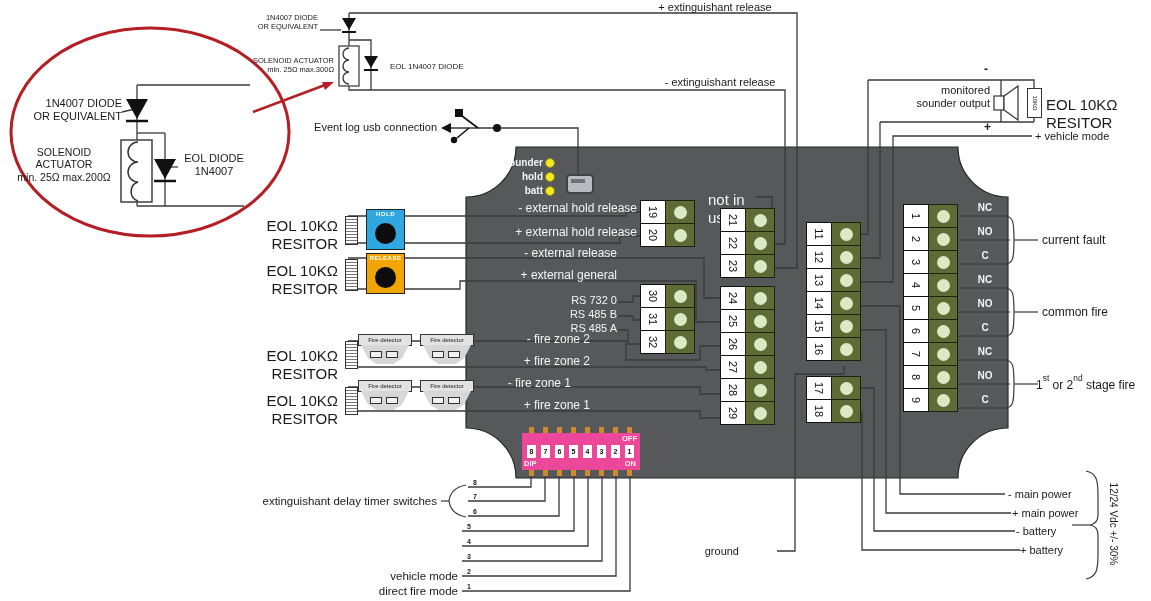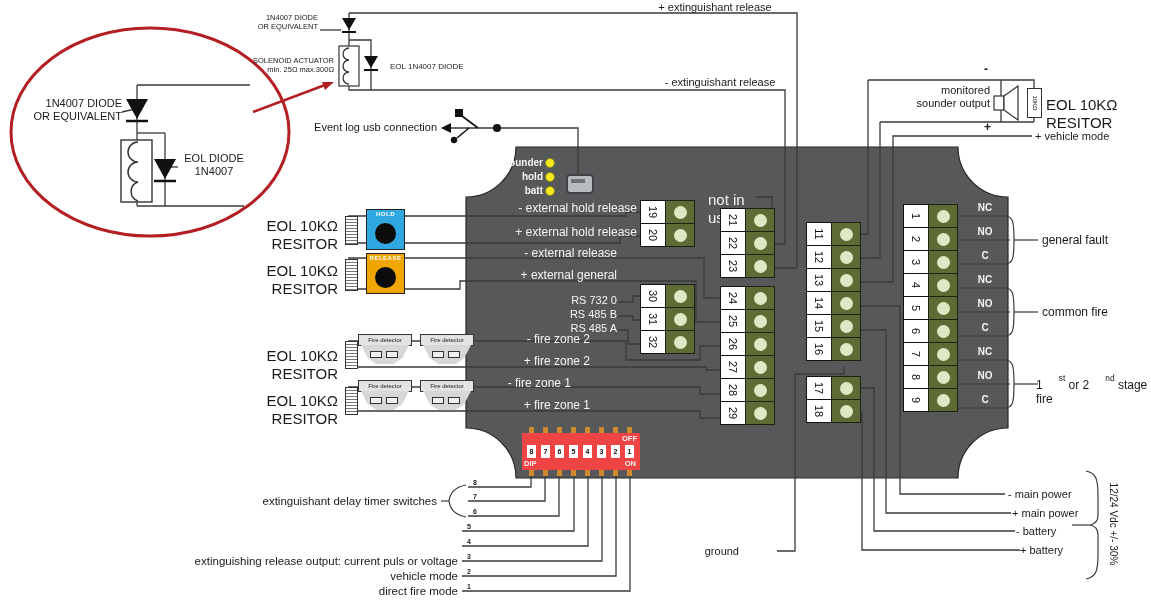--- a/index.html
+++ b/index.html
@@ -5,41 +5,41 @@
   html,body{margin:0;padding:0;background:#fff;}
   #stage{position:relative;width:1151px;height:601px;background:#fff;overflow:hidden;
          font-family:"Liberation Sans", sans-serif;color:#1a1a1a;}
   svg.layer{position:absolute;left:0;top:0;}
   .t{position:absolute;white-space:pre-line;line-height:1.18;}
   .r{text-align:right;} .c{text-align:center;}
   .w{color:#f4f4f4;}
   .b{font-weight:bold;} .fs7{font-size:7px;} .fs75{font-size:7.5px;} .fs8{font-size:8px;}
   .fs9{font-size:15px;} .fs10{font-size:10px;} .fs105{font-size:10.5px;} .fs11{font-size:11px;}
   .fs115{font-size:11.5px;} .fs12{font-size:12px;}
-  sup{font-size:70%;position:relative;top:-0.35em;margin-left:16px;}
+  sup{font-size:70%;position:relative;top:-0.35em;}
   .tblock{position:absolute;display:flex;flex-direction:column;}
   .trow{display:flex;height:24px;margin-top:-1px;}
   .trow:first-child{margin-top:0;}
   .tnum{width:24px;background:#fff;border:1px solid #111;display:flex;align-items:center;justify-content:center;}
   .tnum span{transform:rotate(90deg);font-size:11px;color:#111;}
   .tsq{width:28px;background:#5e6b35;border:1px solid #1c2110;margin-left:-1px;display:flex;align-items:center;justify-content:center;}
   .tsq i{width:13px;height:13px;border-radius:50%;background:#dde8c5;display:block;}
   .led{position:absolute;width:8px;height:8px;border-radius:50%;background:#f5e81c;border:1px solid #8a8a2a;}
   .btn{position:absolute;width:37px;height:39px;border:1px solid #222;}
   .btn .cap{position:absolute;top:1px;left:0;width:100%;text-align:center;color:#fff;font-size:6px;font-weight:bold;letter-spacing:.5px;}
   .btn .knob{position:absolute;left:8px;top:13px;width:21px;height:21px;border-radius:50%;background:#0c0c0c;}
   .res{position:absolute;width:11px;border:1px solid #333;background:repeating-linear-gradient(#fff 0 2px,#777 2px 3px);}
   .det{position:absolute;width:54px;height:34px;}
   .det .bar{position:absolute;left:0;top:0;width:52px;height:10px;background:#e3e3e3;border:1px solid #333;
             display:flex;align-items:center;justify-content:center;font-size:6px;}
   .det .body{position:absolute;left:3px;top:11px;width:48px;height:19px;background:#d7d7d7;
              clip-path:polygon(0 0,100% 0,86% 68%,68% 100%,32% 100%,14% 68%);}
   .det .p1,.det .p2{position:absolute;top:17px;width:10px;height:5px;background:#f0f0f0;border:1px solid #333;}
   .det .p1{left:12px;} .det .p2{left:28px;}
-  #dip{position:absolute;left:522px;top:433px;width:118px;height:37px;background:#ef4444;}
+  #dip{position:absolute;left:522px;top:433px;width:118px;height:37px;background:#ec4899;}
   .pin{position:absolute;width:5px;height:6px;background:#cf8a30;}
   .sw{position:absolute;top:12px;width:9px;height:13px;background:#fff;display:flex;align-items:center;justify-content:center;
       font-size:7px;font-weight:bold;color:#111;}
   #musb{position:absolute;left:566px;top:174px;width:24px;height:16px;background:#b8bcc1;border:2px solid #3f4145;border-radius:4px;}
   #musb i{position:absolute;left:3px;top:3px;width:14px;height:4px;background:#6e7277;display:block;}
   #sres{position:absolute;left:1027px;top:88px;width:13px;height:28px;border:1px solid #333;background:#fff;
         display:flex;align-items:center;justify-content:center;}
   #sres span{transform:rotate(90deg);font-size:6px;}
   .rot90{transform:rotate(90deg);}
 </style>
@@ -168,20 +168,23 @@
 
   <g>
     <ellipse cx="150" cy="132" rx="139" ry="104" fill="none" stroke="#b41f24" stroke-width="3"></ellipse>
     <line x1="253" y1="112" x2="325" y2="85" stroke="#b41f24" stroke-width="2.5"></line>
     <polygon points="334,82 325,90 322,82" fill="#b41f24"></polygon>
   </g>
 </svg>
 
 <div class="t r fs11" style="left:26px;top:97px;width:96px">1N4007 DIODE
 OR EQUIVALENT</div>
+<div class="t c fs105" style="left:10px;top:146px;width:108px">SOLENOID
+ACTUATOR
+min. 25Ω max.200Ω</div>
 <div class="t c fs11" style="left:176px;top:152px;width:76px">EOL DIODE
 1N4007</div>
 
 <div class="t r fs75" style="left:248px;top:14px;width:70px">1N4007 DIODE
 OR EQUIVALENT</div>
 <div class="t r fs75" style="left:238px;top:57px;width:96px">SOLENOID ACTUATOR
 min. 25Ω max.300Ω</div>
 <div class="t fs8" style="left:390px;top:62px;width:110px">EOL 1N4007 DIODE</div>
 <div class="t c fs11" style="left:640px;top:1px;width:150px">+ extinguishant release</div>
 <div class="t c fs11" style="left:645px;top:76px;width:150px">- extinguishant release</div>
@@ -476,21 +479,21 @@
 <div class="t c fs10 b w" style="left:972px;top:202px;width:26px">NC</div>
 <div class="t c fs10 b w" style="left:972px;top:226px;width:26px">NO</div>
 <div class="t c fs10 b w" style="left:972px;top:250px;width:26px">C</div>
 <div class="t c fs10 b w" style="left:972px;top:274px;width:26px">NC</div>
 <div class="t c fs10 b w" style="left:972px;top:298px;width:26px">NO</div>
 <div class="t c fs10 b w" style="left:972px;top:322px;width:26px">C</div>
 <div class="t c fs10 b w" style="left:972px;top:346px;width:26px">NC</div>
 <div class="t c fs10 b w" style="left:972px;top:370px;width:26px">NO</div>
 <div class="t c fs10 b w" style="left:972px;top:394px;width:26px">C</div>
 
-<div class="t fs12" style="left:1042px;top:233px">general fault</div>
+<div class="t fs12" style="left:1042px;top:233px">current fault</div>
 <div class="t fs12" style="left:1042px;top:305px">common fire</div>
 <div class="t fs12" style="left:1036px;top:377px"><span>1</span><sup>st</sup><span> or 2</span><sup>nd</sup><span> stage fire</span></div>
 
 <div class="t r fs11" style="left:888px;top:84px;width:102px">monitored
 sounder output</div>
 <div class="t fs12 b" style="left:984px;top:62px">-</div>
 <div class="t fs12 b" style="left:984px;top:120px">+</div>
 <div id="sres">
       <span>10KΩ</span>
     </div>
@@ -573,21 +576,20 @@
 <div class="t c fs7 b" style="left:469px;top:479px;width:12px">8</div>
 <div class="t c fs7 b" style="left:469px;top:493px;width:12px">7</div>
 <div class="t c fs7 b" style="left:469px;top:508px;width:12px">6</div>
 <div class="t c fs7 b" style="left:463px;top:523px;width:12px">5</div>
 <div class="t c fs7 b" style="left:463px;top:538px;width:12px">4</div>
 <div class="t c fs7 b" style="left:463px;top:553px;width:12px">3</div>
 <div class="t c fs7 b" style="left:463px;top:568px;width:12px">2</div>
 <div class="t c fs7 b" style="left:463px;top:583px;width:12px">1</div>
 
 <div class="t r fs115" style="left:237px;top:495px;width:200px">extinguishant delay timer switches</div>
-<div class="t r fs115" style="left:168px;top:555px;width:290px">extinguishing release output: current puls or voltage</div>
 <div class="t r fs115" style="left:168px;top:570px;width:290px">vehicle mode</div>
 <div class="t r fs115" style="left:168px;top:585px;width:290px">direct fire mode</div>
 
 <div class="t r fs11" style="left:679px;top:545px;width:60px">ground</div>
 <div class="t fs11" style="left:1008px;top:488px">- main power</div>
 <div class="t fs11" style="left:1012px;top:507px">+ main power</div>
 <div class="t fs11" style="left:1016px;top:525px">- battery</div>
 <div class="t fs11" style="left:1020px;top:544px">+ battery</div>
 <div class="t c fs10 rot90" style="left:1053px;top:518px;width:120px">12/24 Vdc +/- 30%</div>
 

